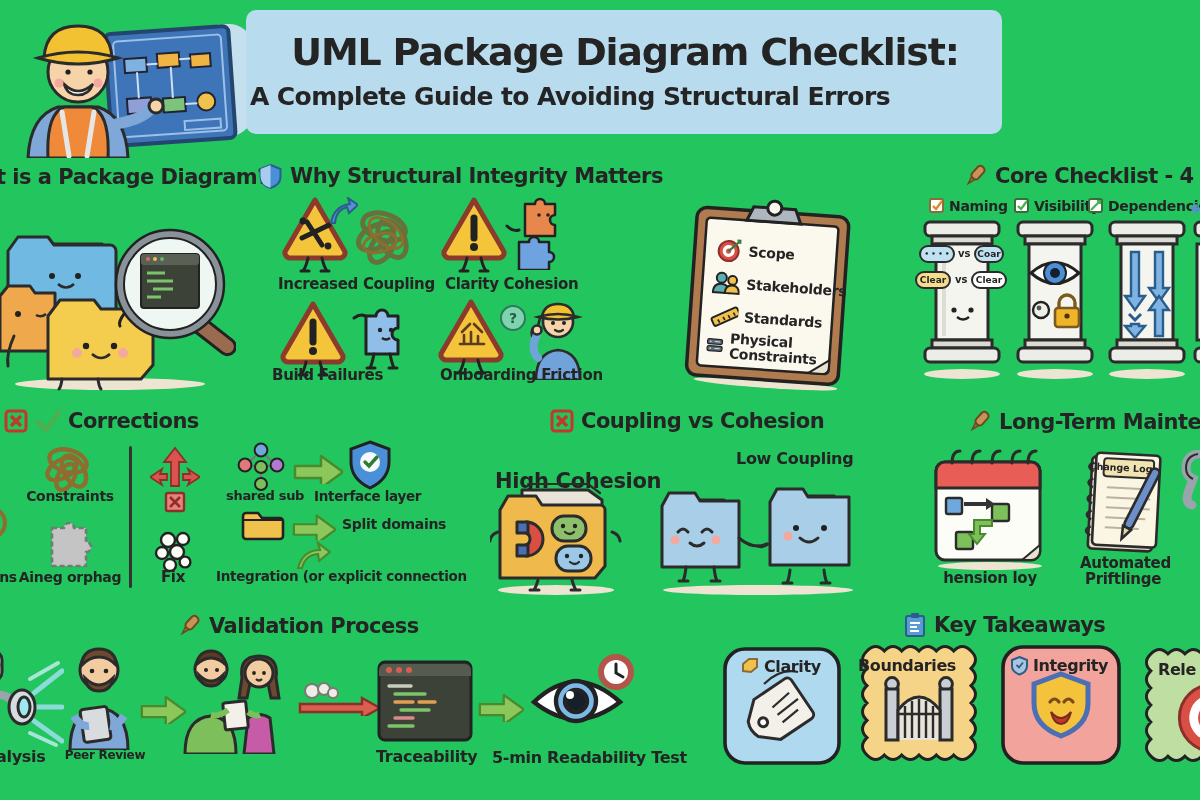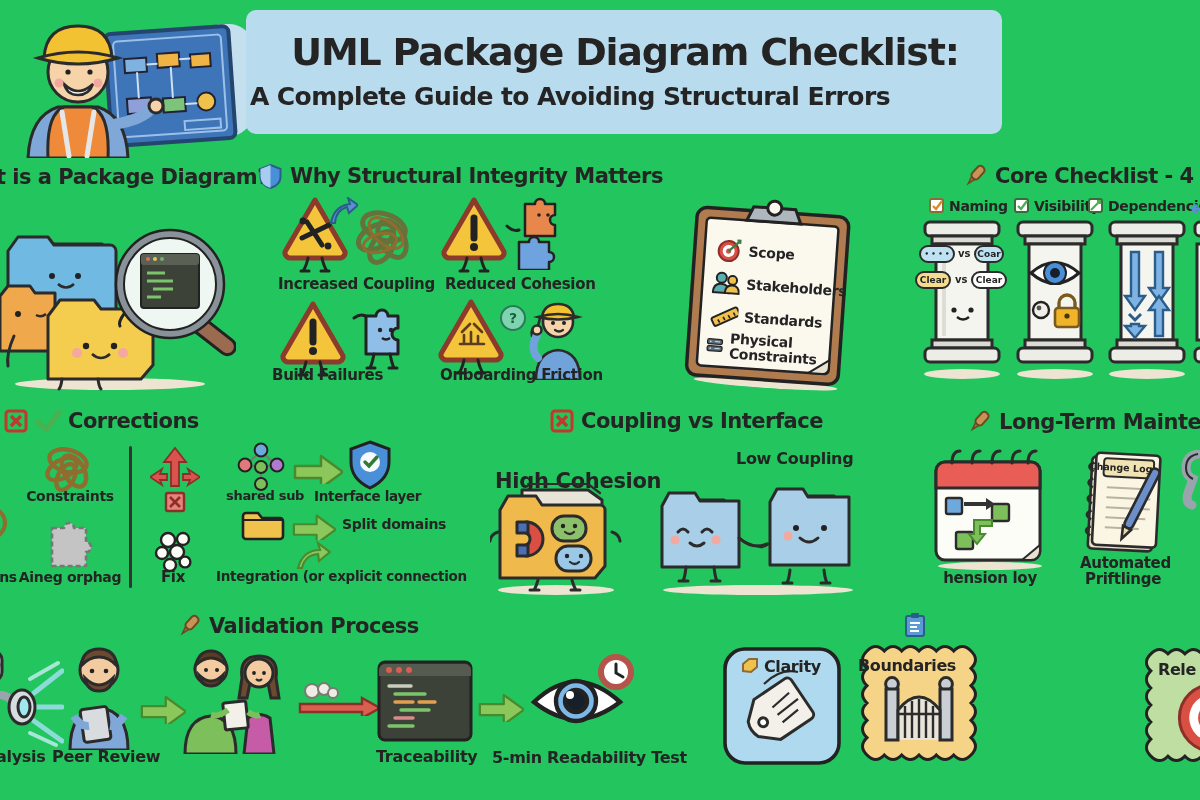--- a/index.html
+++ b/index.html
@@ -168,21 +168,21 @@
       <use href="#excl"></use>
   </svg>
   <svg class="abs" style="left:505px;top:196px" width="62" height="74" viewBox="0 0 62 74">
     <path d="M12 208" fill="none"></path>
     <path d="M20 8 h10 a5 5 0 1 1 10 0 h10 v11 a5 5 0 1 0 0 10 v11 h-30 z" fill="#E8874C" stroke="#222" stroke-width="2.5" stroke-linejoin="round"></path>
     <circle cx="34" cy="19" r="1.8" fill="#222"></circle>
       <circle cx="43" cy="19" r="1.8" fill="#222"></circle>
     <path d="M14 46 h10 a5 5 0 1 1 10 0 h10 v10 a5 5 0 1 1 0 10 v8 h-30 z" fill="#6FA3E0" stroke="#222" stroke-width="2.5" stroke-linejoin="round"></path>
     <path d="M2 30 q6 6 12 4" stroke="#222" stroke-width="3" fill="none" stroke-linecap="round"></path>
   </svg>
-  <div class="lbl nw" style="left:445px;top:277px;width:125px">Reduced Cohesion</div>
+  <div class="lbl nw" style="left:445px;top:277px;width:125px">Clarity Cohesion</div>
 
   <svg class="abs" style="left:280px;top:300px" width="70" height="80" viewBox="0 0 70 80">
     <use href="#tri"></use>
       <use href="#excl"></use>
   </svg>
   <svg class="abs" style="left:350px;top:300px" width="64" height="76" viewBox="0 0 64 76">
     <path d="M4 18 q8 -6 14 0" stroke="#222" stroke-width="3" fill="none" stroke-linecap="round"></path>
     <path d="M16 16 h10 a6 6 0 1 1 12 0 h10 v12 a6 6 0 1 0 0 12 v14 h-32 z" fill="#8FBFE8" stroke="#222" stroke-width="3" stroke-linejoin="round"></path>
     <circle cx="30" cy="30" r="2.2" fill="#222"></circle>
       <circle cx="41" cy="30" r="2.2" fill="#222"></circle>
@@ -448,21 +448,21 @@
   <svg class="abs" style="left:295px;top:540px" width="36" height="30" viewBox="0 0 36 30">
     <path d="M3 28 q5 -18 22 -18 l-2 -7 12 9 -11 9 -1 -7 q-13 1 -16 14 Z" fill="#8CC75B" stroke="#4A8A2E" stroke-width="2.2"></path>
   </svg>
   <div class="lbl nw" style="left:216px;top:569px;width:220px;font-size:13.5px;text-align:left">Integration (or explicit connection</div>
 
   <div class="h" style="left:550px;top:409px">
     <svg width="24" height="24" viewBox="0 0 24 24">
       <rect x="2" y="2" width="20" height="20" rx="3" fill="none" stroke="#C0392B" stroke-width="3"></rect>
       <path d="M7 7 l10 10 M17 7 l-10 10" stroke="#C0392B" stroke-width="3.4"></path>
     </svg>
-    <span>Coupling vs Interface</span>
+    <span>Coupling vs Cohesion</span>
   </div>
   <div class="lbl nw" style="left:495px;top:470px;width:120px;font-size:21px">High Cohesion</div>
   <div class="lbl nw" style="left:736px;top:451px;width:115px;font-size:16px">Low Coupling</div>
 
   <svg class="abs" style="left:490px;top:470px" width="140" height="126" viewBox="0 0 140 126">
     <ellipse cx="66" cy="120" rx="58" ry="5" fill="#EDE5D2"></ellipse>
     <g stroke="#2B2B2B" stroke-width="3" stroke-linejoin="round" stroke-linecap="round">
       <path d="M32 20 h66 l14 10 v58 h-80 Z" fill="#E8E4D8"></path>
       <path d="M38 14 h60 l12 9" fill="none" stroke-width="2.2"></path>
       <path d="M10 40 l8 -14 h28 l6 9 h58 a5 5 0 0 1 5 5 v56 l-10 12 h-95 Z" fill="#F0B94B"></path>
@@ -587,21 +587,21 @@
       <circle cx="39" cy="26" r="19" fill="#F2CBA0"></circle>
       <path d="M21 22 q2 -17 18 -17 q16 0 18 17 q-8 -9 -18 -9 q-10 0 -18 9 Z" fill="#6B4A2F"></path>
       <path d="M25 34 q14 14 28 0 q-2 13 -14 13 q-12 0 -14 -13 Z" fill="#6B4A2F"></path>
       <circle cx="32" cy="27" r="2.3" fill="#222" stroke="none"></circle>
       <circle cx="46" cy="27" r="2.3" fill="#222" stroke="none"></circle>
       <path d="M10 106 q0 -40 29 -42 q29 2 29 42 Z" fill="#7FA8D9"></path>
       <rect x="22" y="64" width="27" height="33" rx="3" transform="rotate(-8 35 80)" fill="#D9DCDF"></rect>
       <path d="M14 72 q6 11 15 10 M64 72 q-7 11 -14 10" fill="none" stroke="#7FA8D9" stroke-width="8"></path>
     </g>
   </svg>
-  <div class="lbl nw" style="left:52px;top:749px;width:106px;font-size:16px">Peer Review</div>
+  <div class="lbl nw" style="left:52px;top:749px;width:106px;font-size:12px">Peer Review</div>
 
   <svg class="abs" style="left:140px;top:692px" width="46" height="32" viewBox="0 0 50 32">
       <use href="#garrow"></use>
     </svg>
 
   <svg class="abs" style="left:180px;top:646px" width="112" height="108" viewBox="0 0 112 108">
     <g stroke="#2B2B2B" stroke-width="3">
       <circle cx="31" cy="23" r="16" fill="#F2CBA0"></circle>
       <path d="M16 19 q3 -14 15 -14 q12 0 15 14 q-7 -7 -15 -7 q-8 0 -15 7 Z" fill="#5C3B22"></path>
       <path d="M19 29 q12 12 24 0 q-2 11 -12 11 q-10 0 -12 -11 Z" fill="#5C3B22"></path>
@@ -662,20 +662,21 @@
     </g>
   </svg>
   <div class="lbl nw" style="left:492px;top:750px;width:182px;font-size:16px">5-min Readability Test</div>
 
   <div class="h" style="left:903px;top:612px">
     <svg width="24" height="26" viewBox="0 0 24 26">
       <rect x="3" y="4" width="18" height="20" rx="2" fill="#5B9BD5" stroke="#2B5D8A" stroke-width="2"></rect>
       <rect x="8" y="1" width="8" height="5" rx="1" fill="#2B5D8A"></rect>
       <path d="M7 11 h10 M7 15 h7 M7 19 h9" stroke="#FFF" stroke-width="2"></path>
     </svg>
+    <span>Key Takeaways</span>
   </div>
 
   <div class="abs" style="left:720px;top:644px;width:124px;height:124px">
     <svg class="abs" style="left:0;top:0" width="124" height="124" viewBox="0 0 124 124">
       <rect x="5" y="5" width="114" height="114" rx="20" fill="#AFD9EE" stroke="#222" stroke-width="3.6"></rect>
       <g transform="rotate(-34 62 74)" stroke="#2B2B2B" stroke-width="3">
         <path d="M32 58 l17 -15 h37 a5 5 0 0 1 5 5 v38 a5 5 0 0 1 -5 5 h-37 l-17 -15 q-4 -9 0 -18 Z" fill="#F2F0E8"></path>
         <circle cx="44" cy="67" r="4.4" fill="#FFF"></circle>
         <path d="M60 60 l22 -3 M60 69 l26 -2 M60 78 l20 -2" stroke-width="2.2"></path>
       </g>
@@ -700,20 +701,35 @@
         <path d="M40 98 v-30 q21 -26 42 0 v30" fill="#E8E4DA"></path>
         <path d="M47 96 v-32 M54 96 v-37 M61 96 v-39 M68 96 v-37 M75 96 v-32" fill="none" stroke-width="2.4"></path>
         <path d="M40 72 h42" fill="none" stroke-width="2.4"></path>
       </g>
     </svg>
     <div class="badgelbl" style="left:0;top:14px;width:122px;">
       <span>Boundaries</span>
     </div>
   </div>
 
+  <div class="abs" style="left:998px;top:642px;width:126px;height:126px">
+    <svg class="abs" style="left:0;top:0" width="126" height="126" viewBox="0 0 126 126">
+      <rect x="5" y="5" width="116" height="116" rx="20" fill="#F2A49C" stroke="#222" stroke-width="3.6"></rect>
+      <path d="M63 32 l27 10 v19 q0 23 -27 33 q-27 -10 -27 -33 V42 Z" fill="#F5C33B" stroke="#4A6FB5" stroke-width="5"></path>
+      <path d="M52 60 q4.5 -6 9 0 M66 60 q4.5 -6 9 0" stroke="#7A4A1E" stroke-width="3.2" fill="none" stroke-linecap="round"></path>
+      <path d="M53 70 q10 12 20 0 q-3 12 -10 12 q-7 0 -10 -12 Z" fill="#C0392B" stroke="#7A2A1E" stroke-width="2"></path>
+    </svg>
+    <div class="badgelbl" style="left:12px;top:13px">
+      <svg width="19" height="21" viewBox="0 0 19 21">
+        <path d="M9.5 2 l7.5 3 v6 q0 6 -7.5 8.5 q-7.5 -2.5 -7.5 -8.5 V5 Z" fill="#A8C4DE" stroke="#2B5D8A" stroke-width="2"></path>
+        <path d="M6.5 10 l2.5 2.5 4 -5" stroke="#2B5D8A" stroke-width="1.8" fill="none"></path>
+      </svg>
+      <span>Integrity</span>
+    </div>
+  </div>
 
   <div class="abs" style="left:1142px;top:644px;width:120px;height:124px">
     <svg class="abs" style="left:0;top:0" width="120" height="122" viewBox="0 0 122 122">
       <path d="M9,9 Q17.7,0 26.3,9 Q35,0 43.7,9 Q52.3,0 61,9 Q69.7,0 78.3,9 Q87,0 95.7,9 Q104.3,0 113,9 Q122,17.7 113,26.3 Q122,35 113,43.7 Q122,52.3 113,61 Q122,69.7 113,78.3 Q122,87 113,95.7 Q122,104.3 113,113 Q104.3,122 95.7,113 Q87,122 78.3,113 Q69.7,122 61,113 Q52.3,122 43.7,113 Q35,122 26.3,113 Q17.7,122 9,113 Q0,104.3 9,95.7 Q0,87 9,78.3 Q0,69.7 9,61 Q0,52.3 9,43.7 Q0,35 9,26.3 Q0,17.7 9,9 Z" fill="#BFDFA2" stroke="#222" stroke-width="3"></path>
       <g>
         <circle cx="72" cy="74" r="34" fill="#D94F44" stroke="#8C2F2B" stroke-width="3"></circle>
         <circle cx="72" cy="74" r="24" fill="#FFF"></circle>
         <circle cx="72" cy="74" r="15" fill="#D94F44"></circle>
         <circle cx="72" cy="74" r="6" fill="#FFF"></circle>
       </g>

